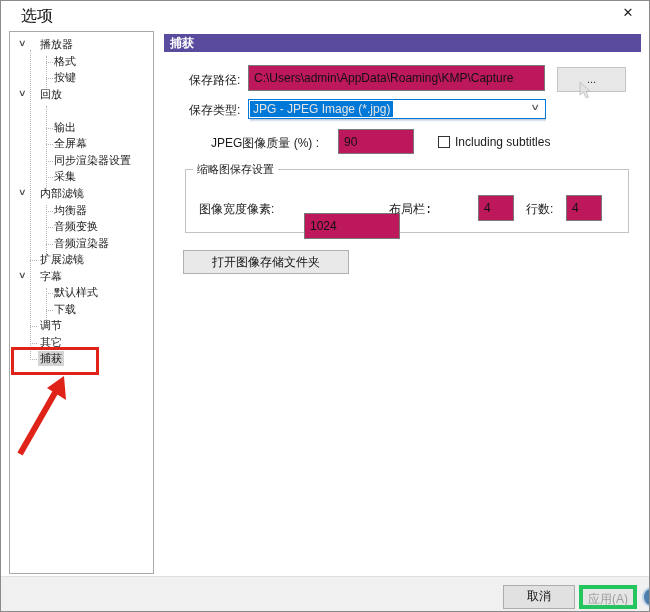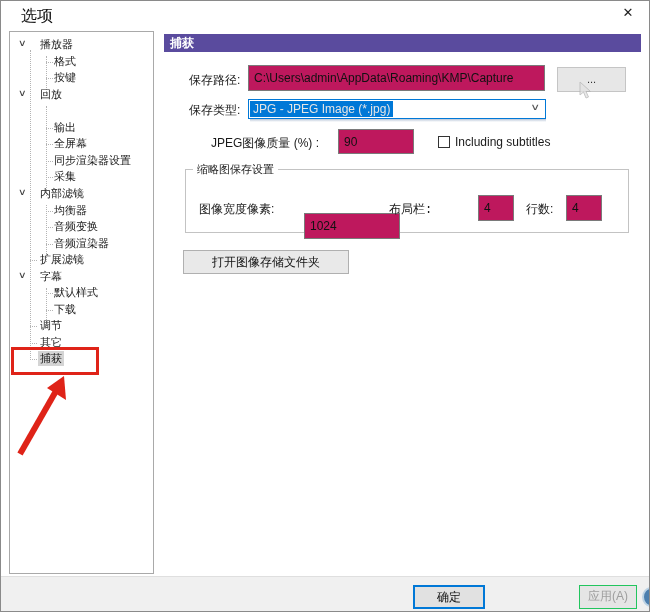--- a/index.html
+++ b/index.html
@@ -62,21 +62,21 @@
     border:3px solid #df2318; }
   #red-arrow { position:absolute; left:5px; top:365px; pointer-events:none; }
   #mouse-cursor { position:absolute; left:576px; top:80px; pointer-events:none; opacity:.75; }
   
   #footer { position:absolute; left:0; top:575px; width:650px; height:37px;
     background:#f0f0f0; border-top:1px solid #dfdfdf; }
   .footer-btn { position:absolute; top:8px; width:72px; height:24px; font-size:12px;
     text-align:center; line-height:21px; background:#e1e1e1; border:1px solid #adadad; color:#111; }
   #ok-btn { left:412px; border:2px solid #0078d7; line-height:20px; }
   #cancel-btn { left:502px; }
-  #apply-btn { left:578px; width:58px; background:#e5e5e5; border:1px solid #22c55e; color:#9e9e9e; }
+  #apply-btn { left:578px; width:58px; background:#e5e5e5; border:4px solid #22c55e; color:#9e9e9e; }
   #watermark-circle { position:absolute; left:641px; top:586px; width:18px; height:20px;
     border-radius:50%; background:#4d7fae; border:2px solid #bcd2e4; }
 </style>
 </head>
 <body>
 
 <div id="dialog">
 
   <div id="titlebar">
     <span id="title-text">选项</span>
@@ -204,18 +204,18 @@
   <svg id="red-arrow" width="80" height="100" viewBox="0 0 80 100">
     <line x1="14" y1="88" x2="50" y2="25" stroke="#df2318" stroke-width="6"></line>
     <polygon points="58,10 60,34 41,22" fill="#df2318"></polygon>
   </svg>
 
   <svg id="mouse-cursor" width="18" height="20" viewBox="0 0 18 20">
     <path d="M3 1 L3 14 L6.5 11 L9 17 L11.5 16 L9 10.5 L13.5 10.5 Z" fill="#e2e2e2" stroke="#b3b3b3" stroke-width="1"></path>
   </svg>
 
   <div id="footer">
-    <div id="ok-btn" class="footer-btn">确定</div>
+    <div id="cancel-btn" class="footer-btn">取消</div>
     <div id="apply-btn" class="footer-btn">应用(A)</div>
   </div>
   <div id="watermark-circle"></div>
 
 </div>
 
 </body></html>

